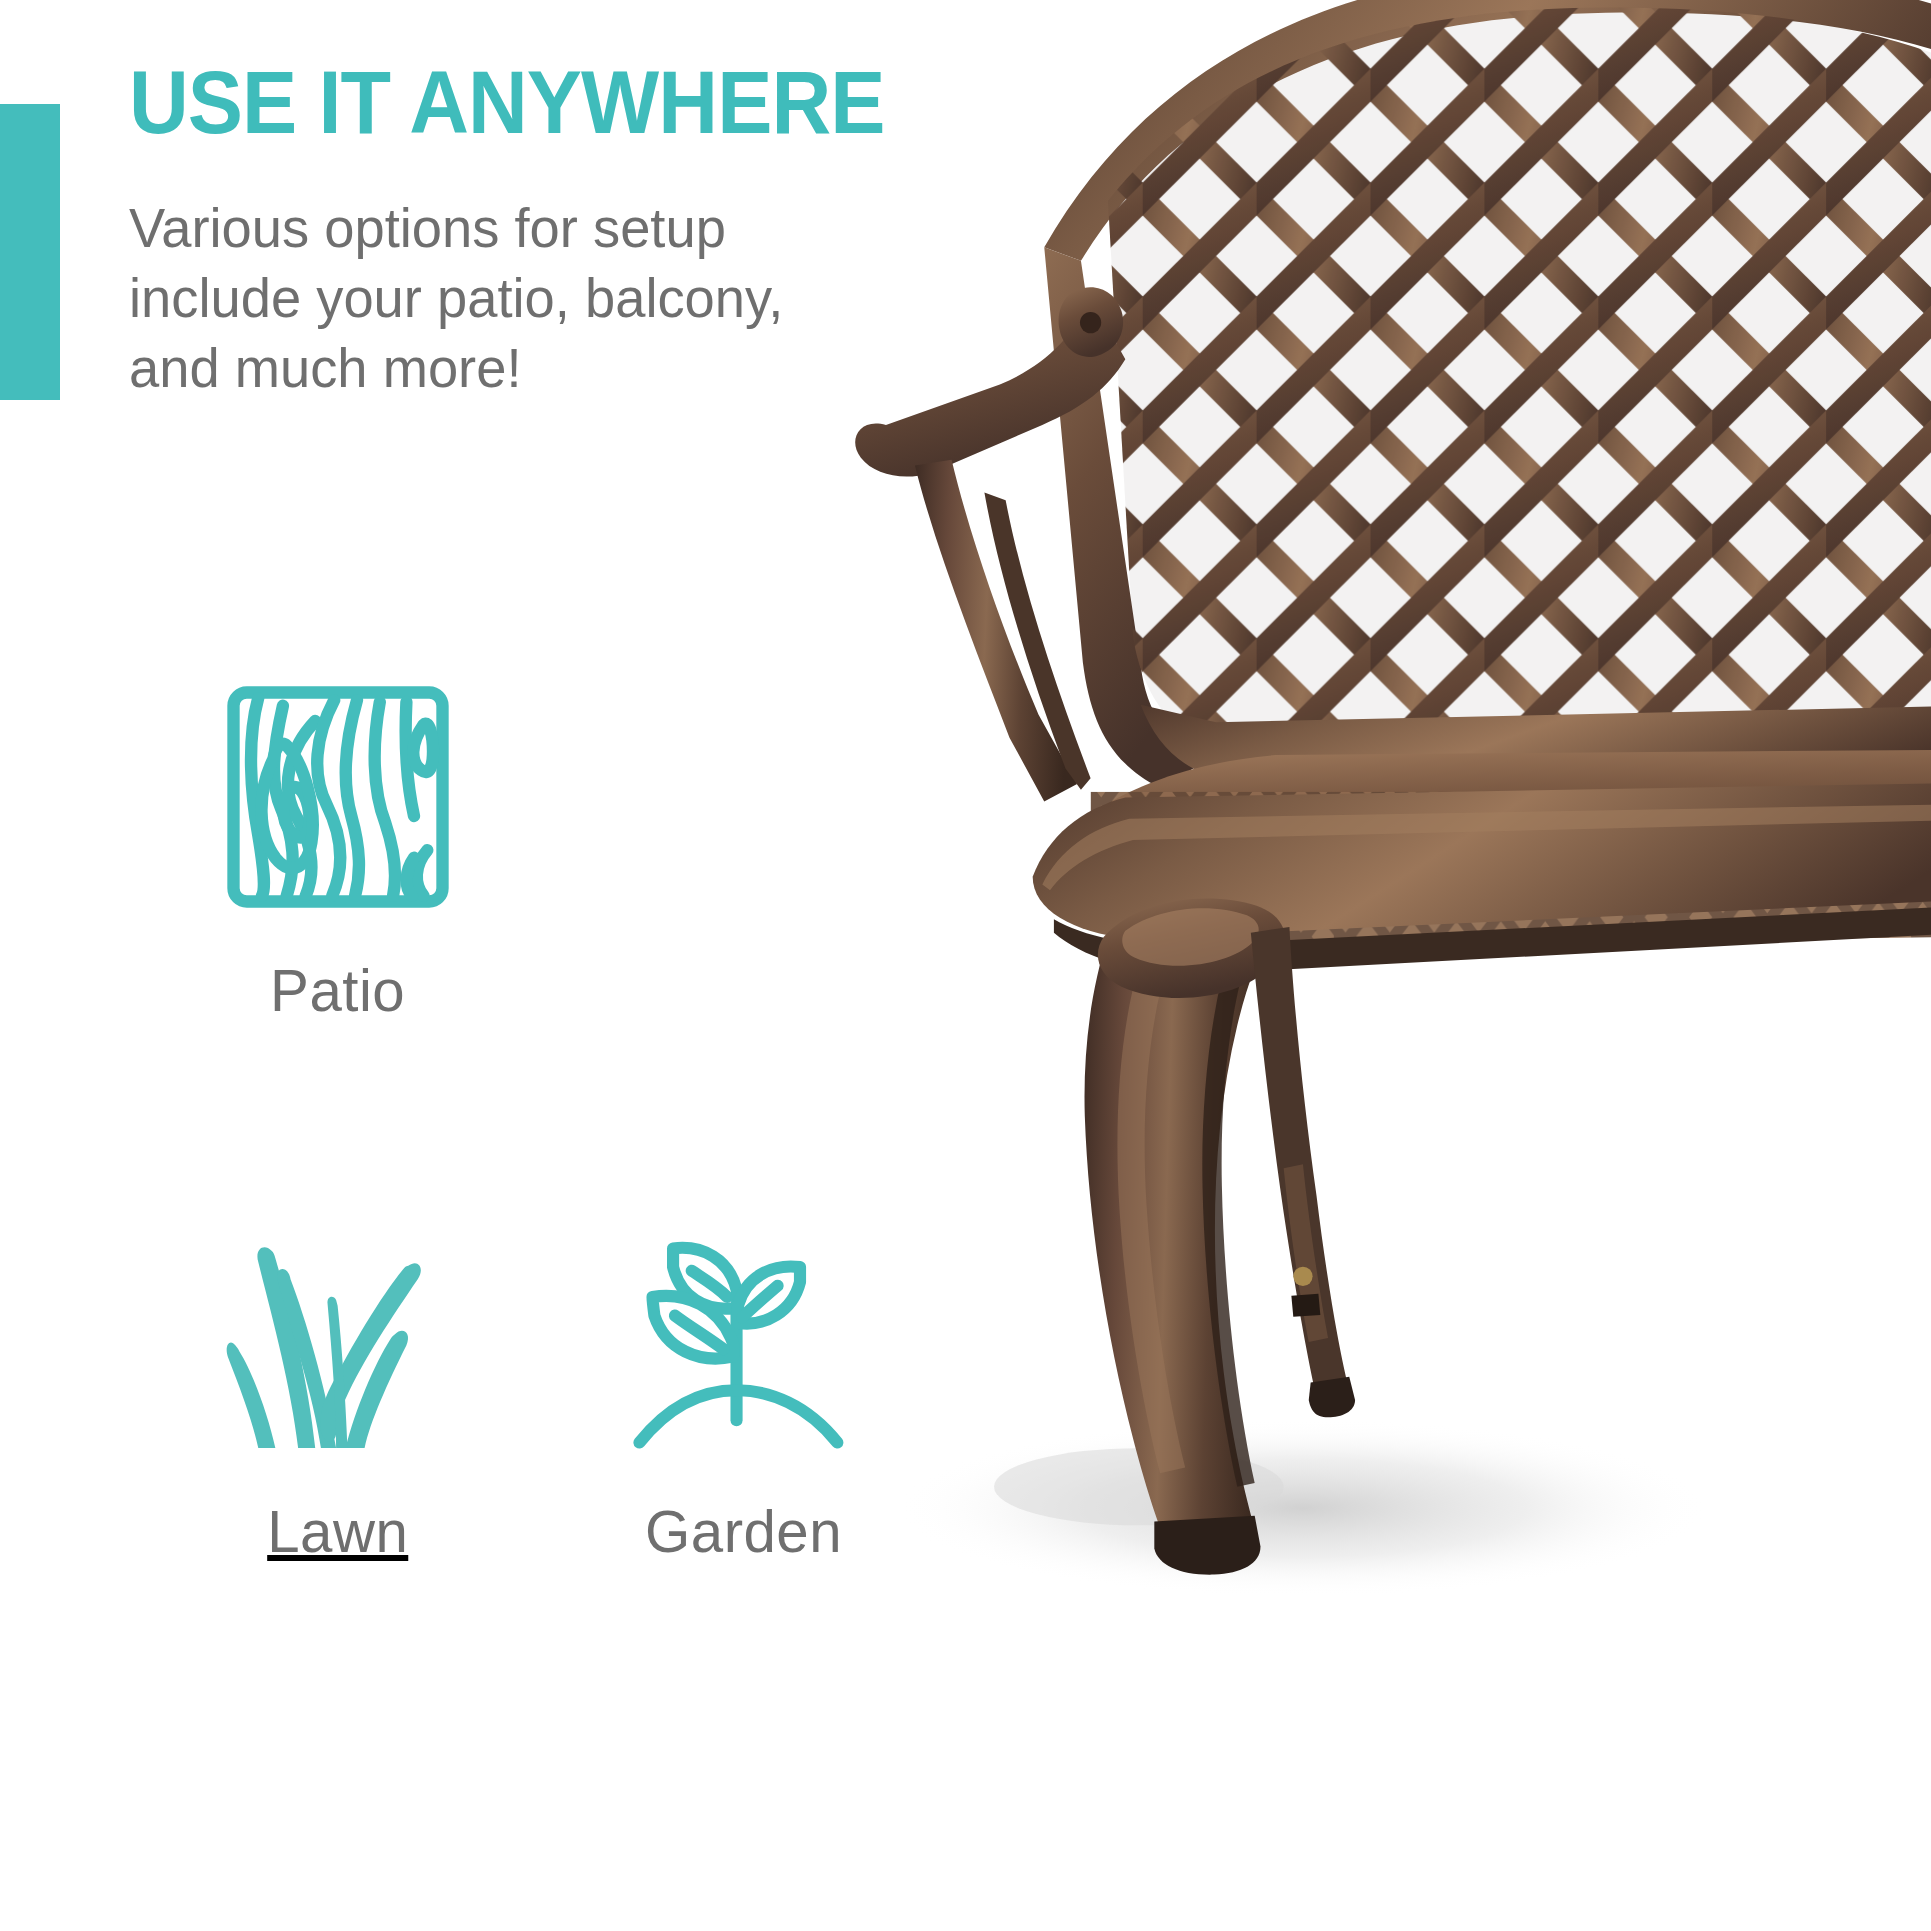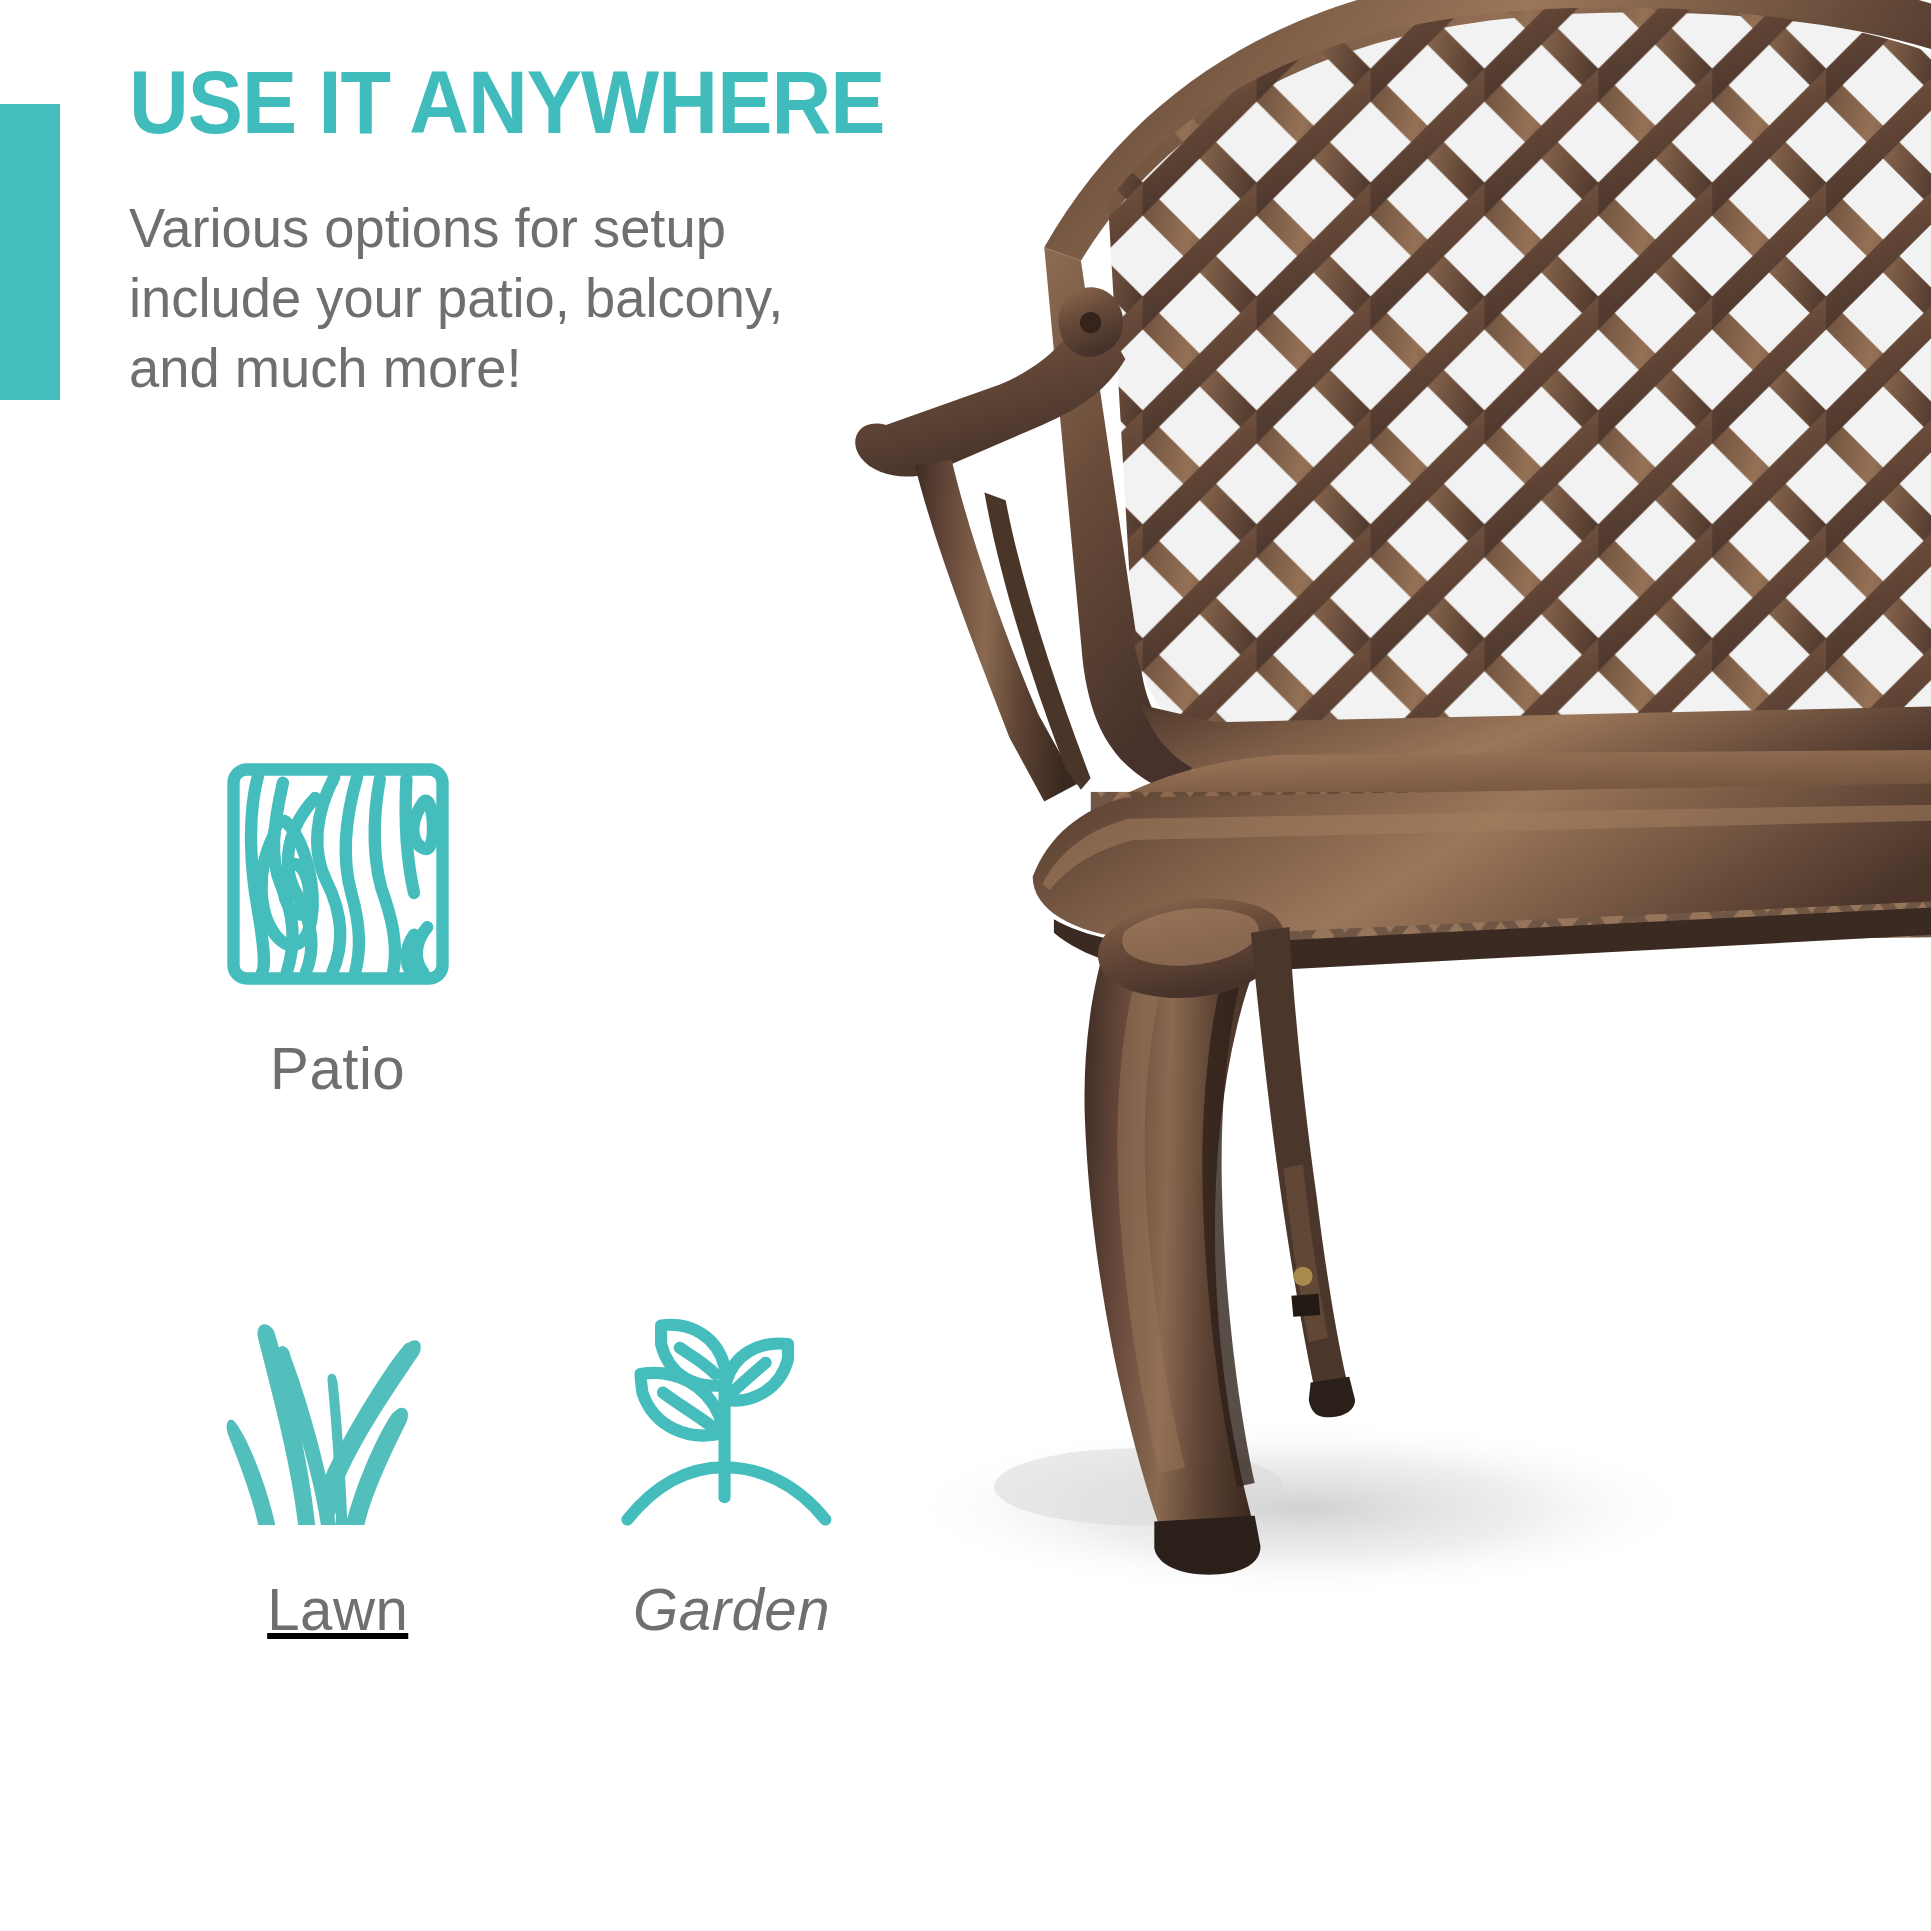--- a/index.html
+++ b/index.html
@@ -36,26 +36,26 @@
   }
   .subhead .ln { display:block; }
 
   
   .grid {
     position:absolute; left:145px; top:676px;
     width:792px; height:1023px;
   }
   .cell {
     position:absolute; width:386px; height:502px;
-    display:flex; flex-direction:column; align-items:center;justify-content:center;
+    display:flex; flex-direction:column; align-items:center;
   }
   .cell.c0 { left:0px;   top:0px; }
   .cell.c1 { left:406px; top:0px; }
   .cell.c2 { left:0px;   top:541px;text-decoration:underline; }
-  .cell.c3 { left:394px; top:541px;font-style:italic; }
+  .cell.c3 { left:406px; top:541px; }
 
   .icon-wrap {
     width:251px; height:241px;
     display:flex; align-items:center; justify-content:center;
   }
   .icon-wrap svg { display:block; }
   .cell-label {
     margin-top:42px;
     font-family:"Liberation Sans", sans-serif;
     font-weight:300; font-size:60px; line-height:64px;

